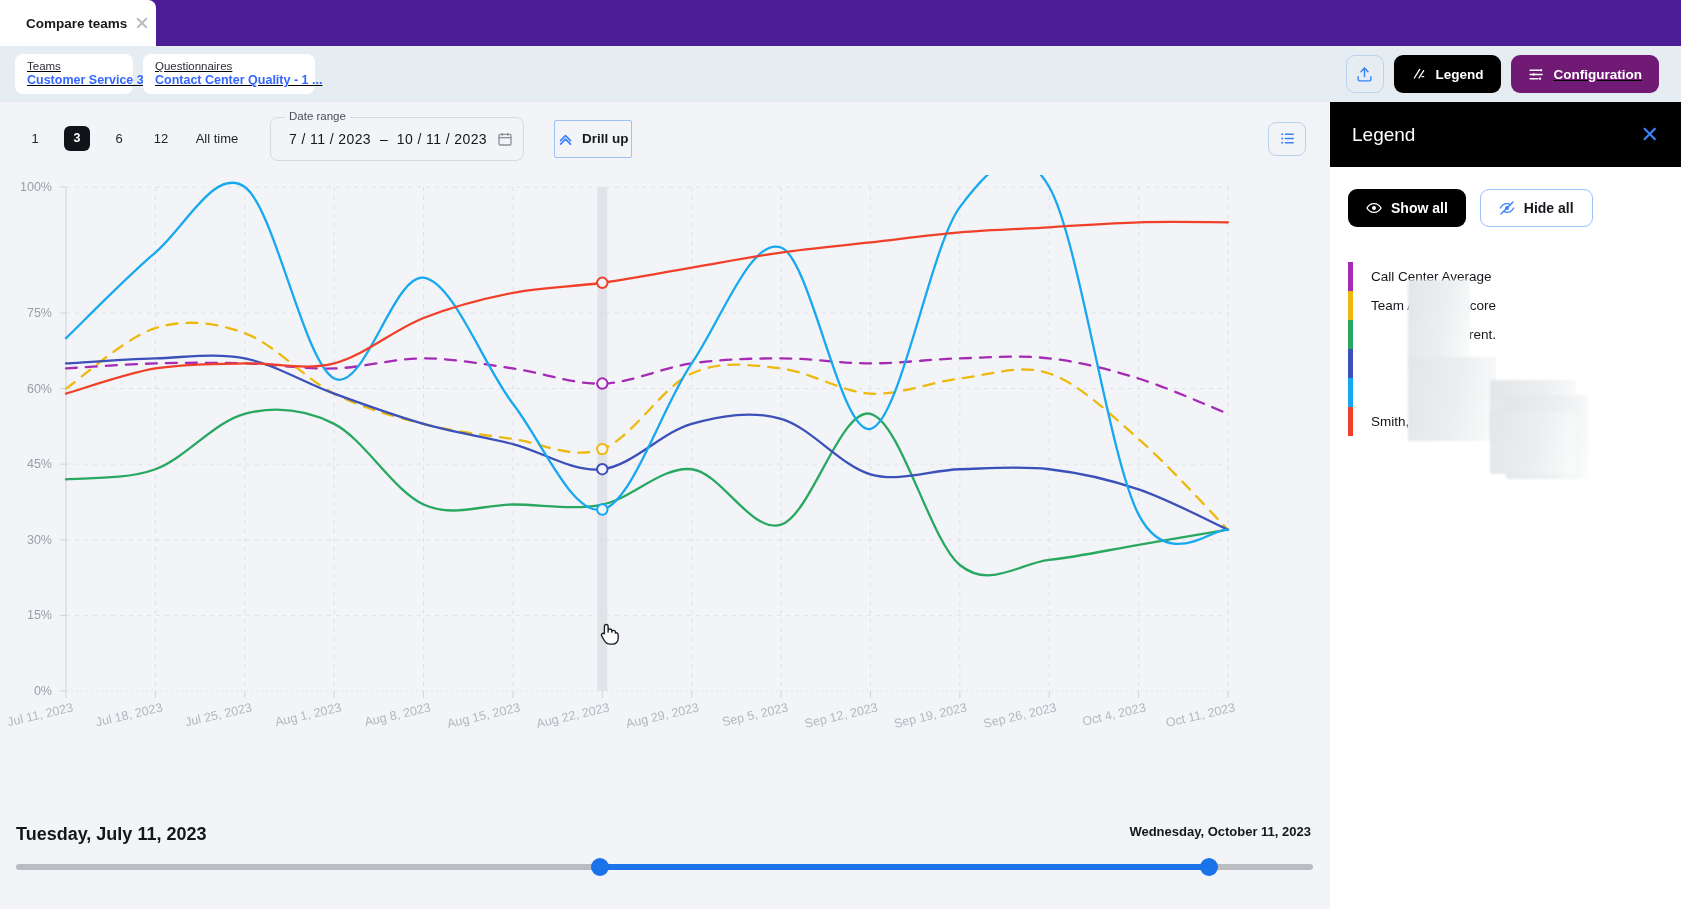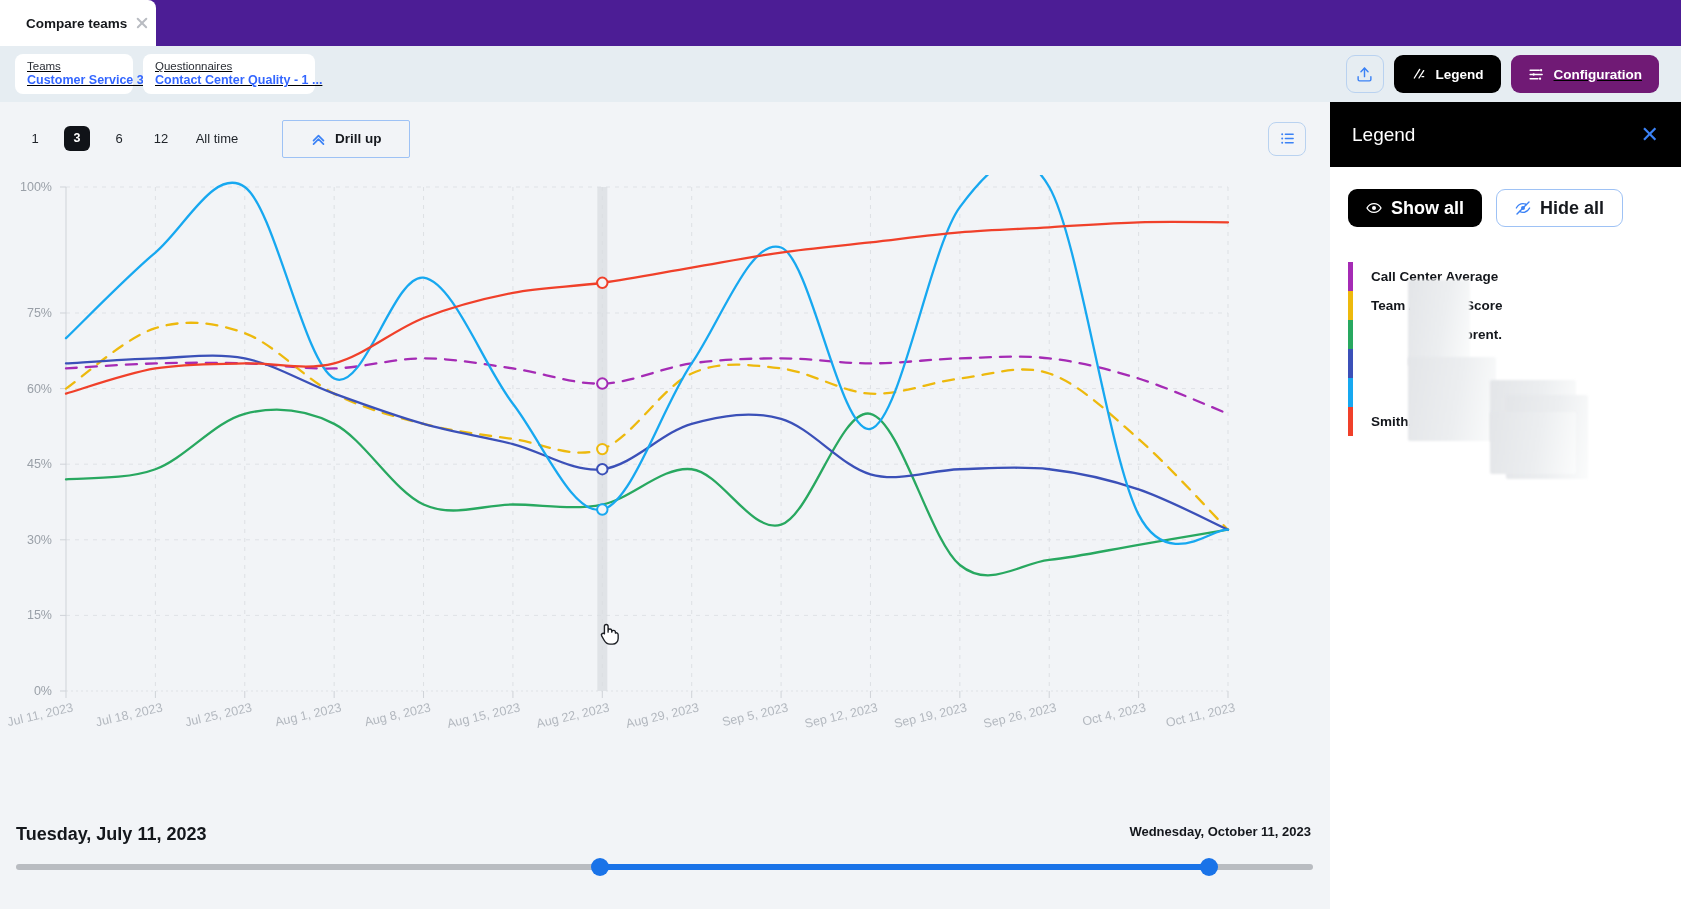--- a/index.html
+++ b/index.html
@@ -60,21 +60,21 @@
                border:1px solid #d6dae0; border-radius:8px; background:#f2f4f7;
                display:flex; align-items:center; padding:0 10px 0 18px; cursor:pointer; }
   #daterange-legend { position:absolute; left:14px; top:-8px; background:#f2f4f7; padding:0 4px;
                       font-size:11.5px; color:#4a5058; }
   .dval { font-size:14px; color:#14171c; letter-spacing:.4px; }
   #dsep { margin:0 9px; color:#14171c; font-size:14px; }
   #cal-icon { margin-left:auto; width:16px; height:16px; color:#8a9099; }
 
   #drillup { margin-left:30px; height:38px; border:1px solid #9ec2f5; border-radius:2px;
              background:#f2f4f7; color:#16191e; display:flex; align-items:center; gap:8px;
-             padding:0 27px; font-size:13.5px; font-weight:700; cursor:pointer; }
+             padding:0 2px; font-size:13.5px; font-weight:700; cursor:pointer; }
   #chevrons { color:#3b82f6; }
 
   #listbtn { margin-left:auto; margin-right:24px; width:38px; height:34px; border:1px solid #b9d2f0;
              border-radius:8px; background:#f2f4f7; display:flex; align-items:center;
              justify-content:center; color:#3b82f6; cursor:pointer; }
 
   
   #chartpane { position:absolute; left:0; top:175px; width:1330px; height:625px; background:#f2f4f7; }
   #chartsvg { position:absolute; left:0; top:0; }
   .ylab { font-size:12.5px; fill:#9aa0a8; }
@@ -90,25 +90,25 @@
   #knob-a { left:579px; }
   #knob-b { left:1195px; }
 
   
   #legendpanel { position:absolute; left:1330px; top:102px; width:351px; height:807px; background:#ffffff; }
   #legend-head { height:65px; background:#000; display:flex; align-items:center; padding:0 22px; }
   #legend-title { color:#fff; font-size:19px; }
   #legend-close { margin-left:auto; color:#3b82f6; font-size:22px; line-height:1; cursor:pointer; }
   #legend-actions { display:flex; gap:14px; padding:22px 0 0 18px; }
   .lbtn { height:38px; border-radius:9px; display:flex; align-items:center; gap:9px;
-          padding:0 18px; font-size:18px; font-weight:700; cursor:pointer; }
+          padding:0 18px; font-size:14px; font-weight:700; cursor:pointer; }
   #show-all { background:#000; color:#fff; }
   #hide-all { background:#fff; color:#16191e; border:1px solid #9ec2f5; }
 
-  #legend-list { position:relative; margin:35px 0 0 18px;font-weight:bold; }
+  #legend-list { position:relative; margin:35px 0 0 18px; }
   .lrow { height:29px; display:flex; align-items:center; position:relative; }
   .lswatch { width:5px; height:29px; flex:none; }
   .lname { font-size:13.5px; color:#14171c; margin-left:18px; white-space:nowrap; }
   .redact { position:absolute; border-radius:2px;
             background:linear-gradient(100deg,#e3e5e8,#eceef0 55%,#fbfcfc);
             filter:blur(1.2px); }
 
   
   #cursor { position:absolute; left:598px; top:446px; width:22px; height:26px; pointer-events:none; }
 </style>
@@ -162,20 +162,32 @@
   </div>
 </div>
 
 <div id="chartbar">
   <span class="rng" id="rng-1">1</span>
   <span class="rng active">3</span>
   <span class="rng" id="rng-6">6</span>
   <span class="rng" id="rng-12">12</span>
   <span class="rng" id="rng-all">All time</span>
 
+  <div id="daterange">
+    <span id="daterange-legend">Date range</span>
+    <span class="dval">7 / 11 / 2023</span>
+    <span id="dsep">–</span>
+    <span class="dval">10 / 11 / 2023</span>
+    <svg id="cal-icon" viewBox="0 0 24 24" fill="none" stroke="currentColor" stroke-width="2">
+      <rect x="3" y="5" width="18" height="16" rx="2"></rect>
+        <line x1="3" y1="10" x2="21" y2="10"></line>
+      <line x1="8" y1="3" x2="8" y2="7"></line>
+        <line x1="16" y1="3" x2="16" y2="7"></line>
+    </svg>
+  </div>
 
   <div id="drillup">
     <svg id="chevrons" width="17" height="17" viewBox="0 0 24 24" fill="none" stroke="currentColor" stroke-width="2.4" stroke-linecap="round" stroke-linejoin="round">
       <polyline points="5 15 12 8 19 15"></polyline>
         <polyline points="5 20 12 13 19 20"></polyline>
     </svg>
     <span>Drill up</span>
   </div>
 
   <div id="listbtn">

